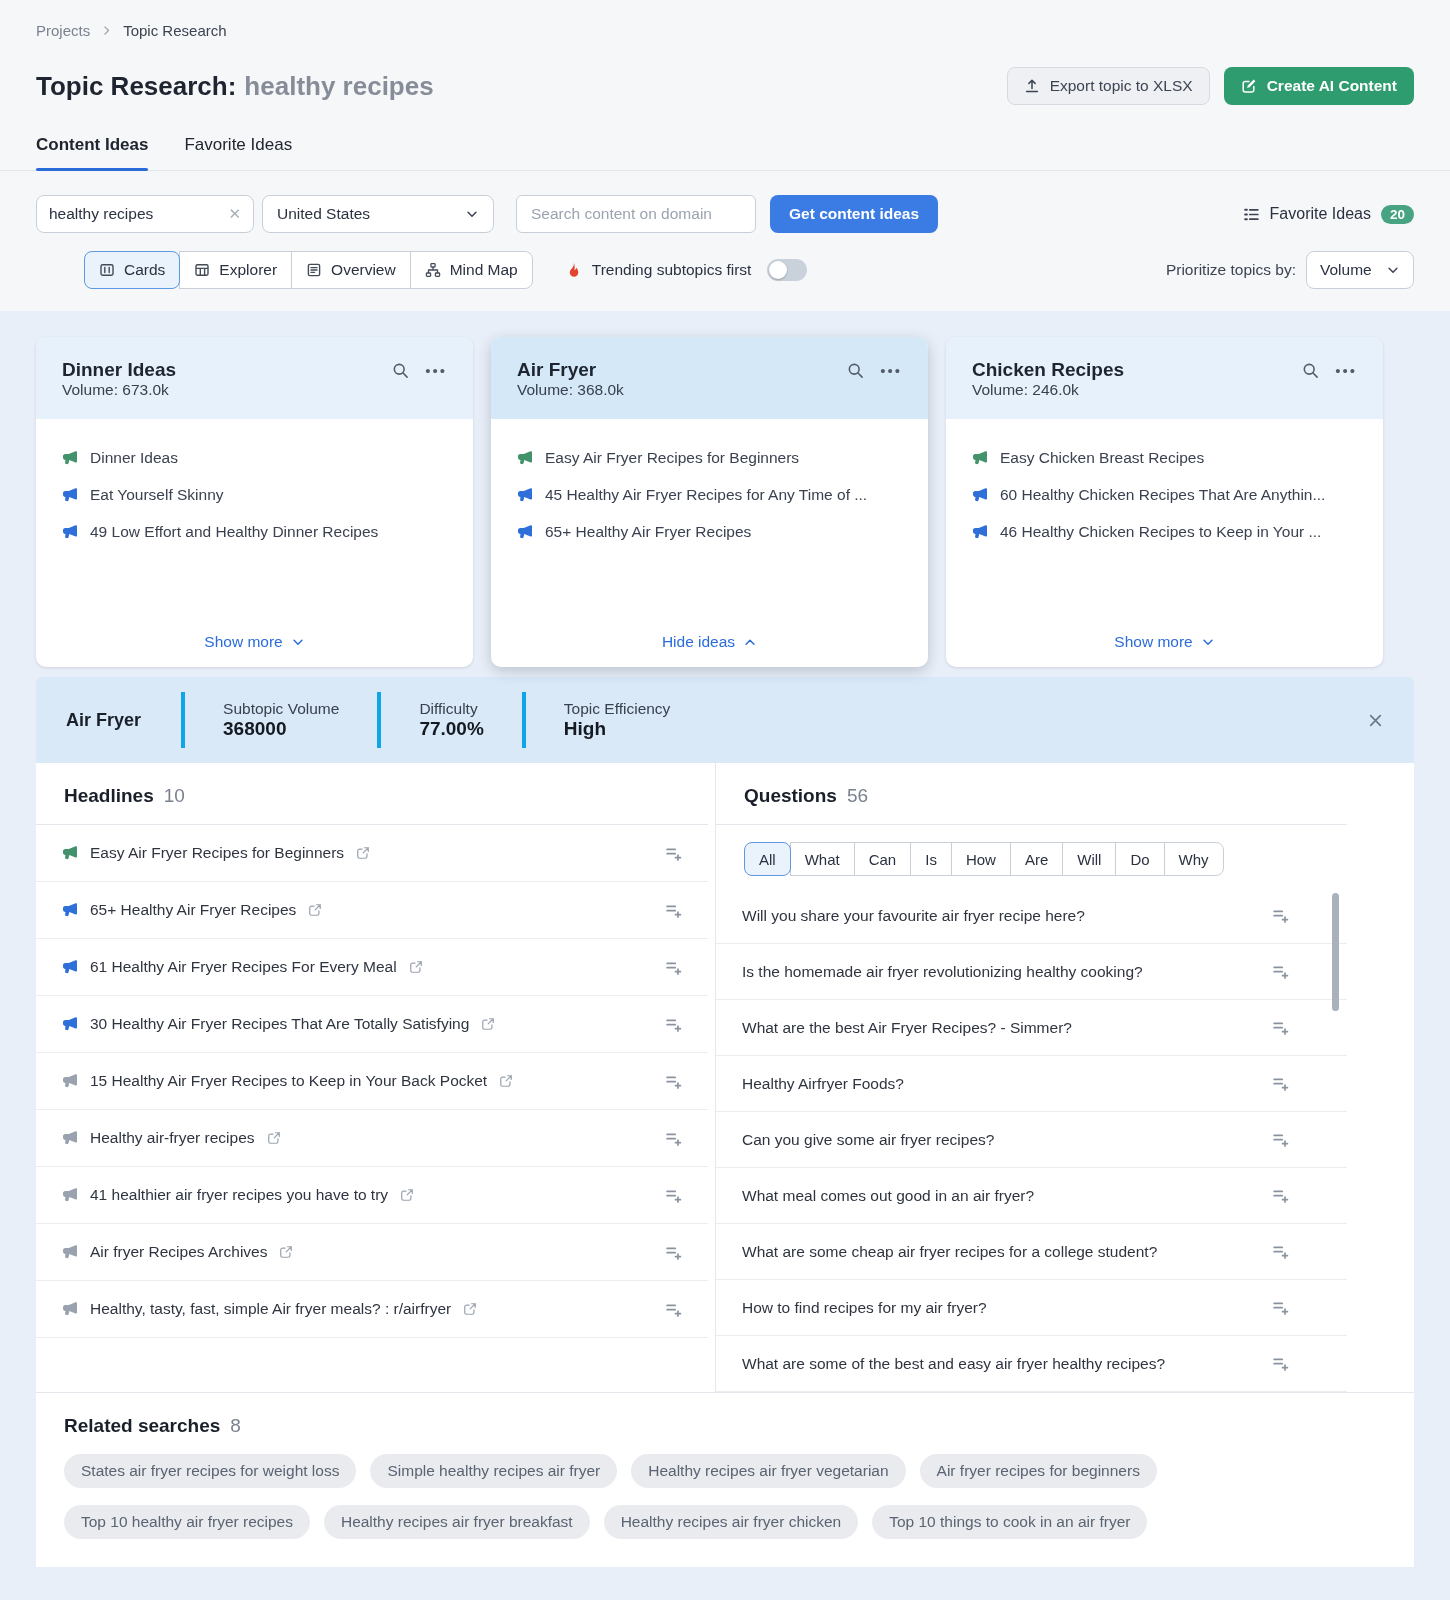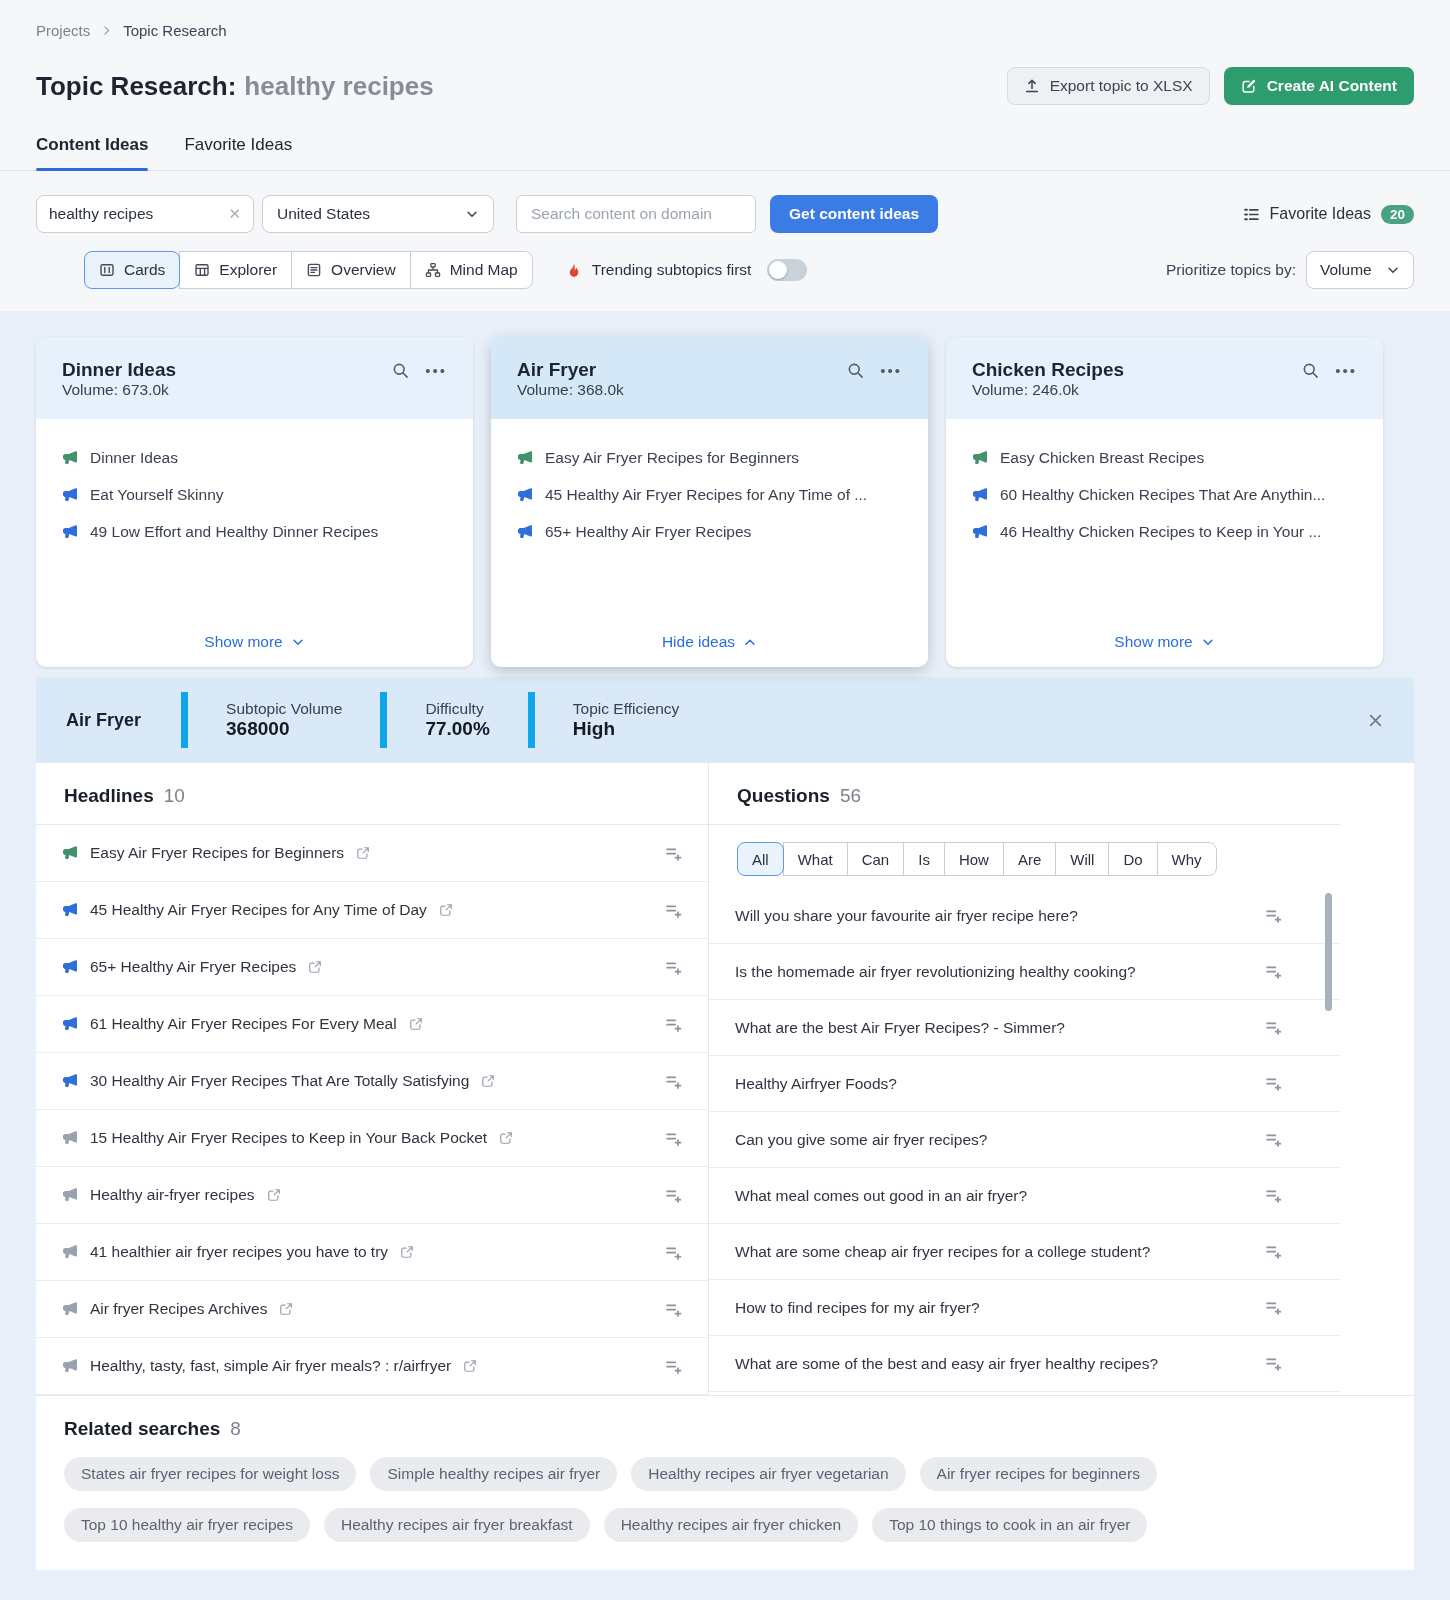--- a/index.html
+++ b/index.html
@@ -76,30 +76,30 @@
   .link { color:#2A6DD9; font-size:15.5px; display:inline-flex; align-items:center; gap:8px; cursor:pointer; }
 
   .mega-green { color:#42926B; }
   .mega-blue  { color:#2E6FD9; }
   .mega-gray  { color:#99A2AE; }
 
   
   .detail { margin-top:10px; background:#D9E9F8; border-radius:6px 6px 0 0; height:86px;
             display:flex; align-items:center; padding:0 30px; }
   .d-topic { font-size:18px; font-weight:700; color:#1A2029; padding-right:40px; }
-  .metric { padding:0 38px; border-left:7px solid #0ea5e9; height:56px;
+  .metric { padding:0 38px; border-left:4px solid #0ea5e9; height:56px;
             display:flex; flex-direction:column; justify-content:center; }
   .metric .m-label { font-size:15.5px; color:#39404E; }
   .metric .m-value { font-size:19px; font-weight:700; color:#151A22; }
   .d-close { margin-left:auto; color:#707987; cursor:pointer; }
 
   
   .content { background:#fff; display:flex; flex-wrap:wrap; }
   .col-left { width:672px; }
-  .col-right { width:632px; border-left:1px solid #E4E7EB; position:relative; }
+  .col-right { width:632px; border-left:1px solid #E4E7EB; position:relative;margin-left:7px; }
   .col-head { display:flex; align-items:baseline; gap:10px; padding:22px 28px 17px;
               border-bottom:1px solid #E4E7EB; font-size:19px; font-weight:700; color:#1A2029; }
   .count { color:#7A828F; font-weight:400; }
   .hl-row, .q-row { display:flex; align-items:center; gap:12px; padding:0 26px; height:57px;
            border-bottom:1px solid #EBEDF0; font-size:15.5px; color:#2F3540; }
   .hl-text, .q-text { white-space:nowrap; overflow:hidden; }
   .ext { color:#9AA3AF; }
   .add { margin-left:auto; color:#8A93A0; cursor:pointer; }
   .q-row { height:56px; padding-right:58px; }
   .q-filters { padding:17px 28px 12px; }
@@ -463,32 +463,20 @@
               <use href="#i-ext"></use>
             </svg>
           <svg class="ic add" width="17" height="17">
               <use href="#i-add"></use>
             </svg>
         </div>
         <div class="hl-row">
           <svg class="ic mega-blue" width="16" height="16">
               <use href="#i-mega"></use>
             </svg>
-          <span class="hl-text">45 Healthy Air Fryer Recipes for Any Time of Day</span>
-          <svg class="ic ext" width="14" height="14">
-              <use href="#i-ext"></use>
-            </svg>
-          <svg class="ic add" width="17" height="17">
-              <use href="#i-add"></use>
-            </svg>
-        </div>
-        <div class="hl-row">
-          <svg class="ic mega-blue" width="16" height="16">
-              <use href="#i-mega"></use>
-            </svg>
           <span class="hl-text">65+ Healthy Air Fryer Recipes</span>
           <svg class="ic ext" width="14" height="14">
               <use href="#i-ext"></use>
             </svg>
           <svg class="ic add" width="17" height="17">
               <use href="#i-add"></use>
             </svg>
         </div>
         <div class="hl-row">
           <svg class="ic mega-blue" width="16" height="16">

